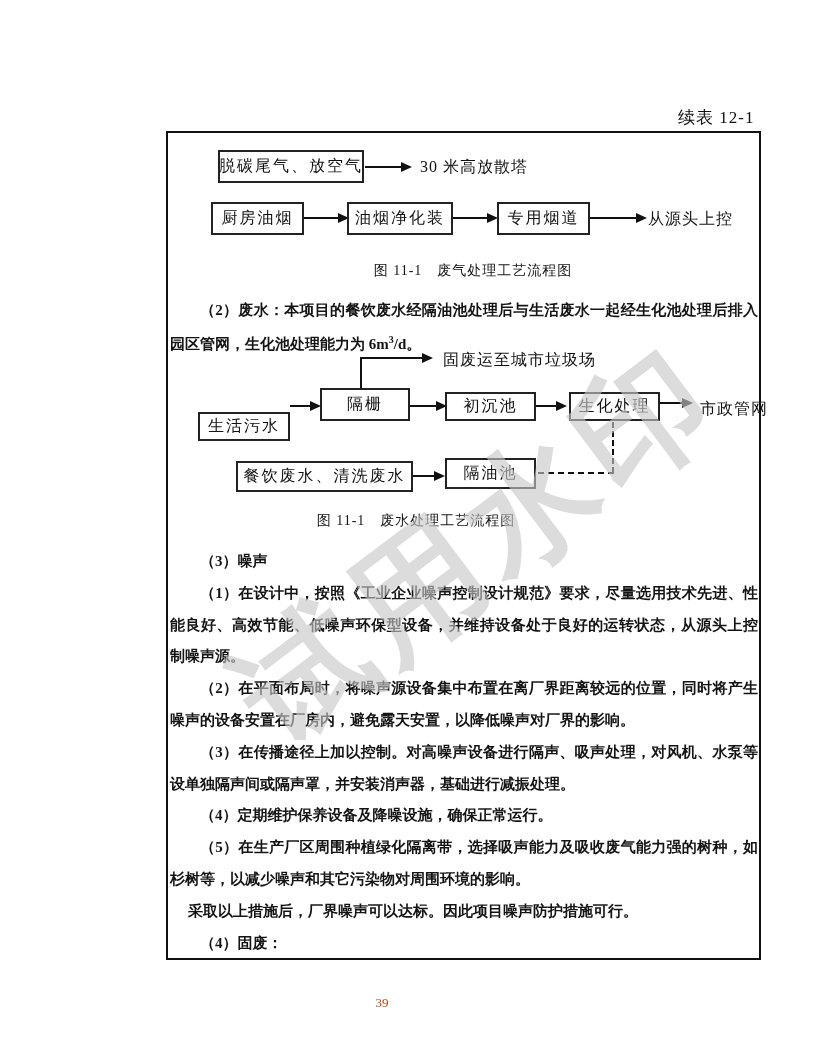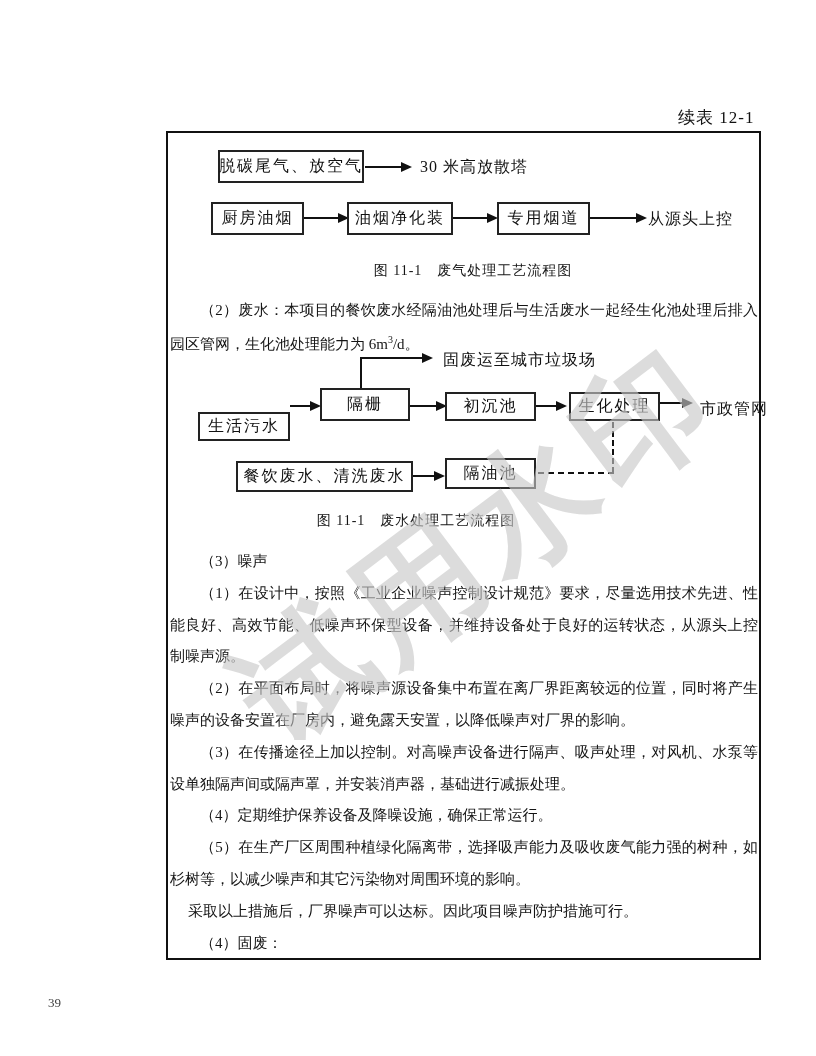--- a/index.html
+++ b/index.html
@@ -43,37 +43,37 @@
     white-space:nowrap;color:#141414;
   }
   .header-right{
     position:absolute;left:630px;top:106px;font-size:17px;color:#111;
     letter-spacing:1px;white-space:nowrap;
   }
   
   .textblock{position:absolute;left:122px;width:588px;font-size:15px;color:#141414;}
   .tb-a{top:293px;line-height:34px;}
   .tb-b{top:546px;line-height:31.8px;}
-  .ln{white-space:nowrap;}
+  .ln{white-space:nowrap;font-weight:bold;}
   .jf{white-space:normal;text-align:justify;text-align-last:justify;}
   .ind{text-indent:2em;}
   .ind1{text-indent:1.2em;}
   sup{font-size:10px;line-height:0;}
   
   .watermark{
     position:absolute;left:140px;top:460px;width:580px;height:170px;
     font-size:130px;font-weight:bold;letter-spacing:10px;line-height:170px;
     color:#c7c7c7;opacity:0.62;text-align:center;white-space:nowrap;
     transform:rotate(-37deg);
     font-family:"Liberation Serif","DejaVu Serif",serif;
     pointer-events:none;z-index:40;
   }
   .pagenum{
-    position:absolute;left:0;top:995px;width:668px;
-    font-size:13px;color:#404040;
+    position:absolute;left:0;top:995px;width:668px;text-align:center;
+    font-size:13px;color:#c2410c;
   }
   .footer{
     position:absolute;left:27px;top:1022px;font-size:16px;color:#0b0b0b;
     font-family:"Liberation Sans","DejaVu Sans",sans-serif;white-space:nowrap;
   }
   .footer a{color:#0000ee;text-decoration:underline;cursor:pointer;}
 </style>
 </head>
 <body>
 

